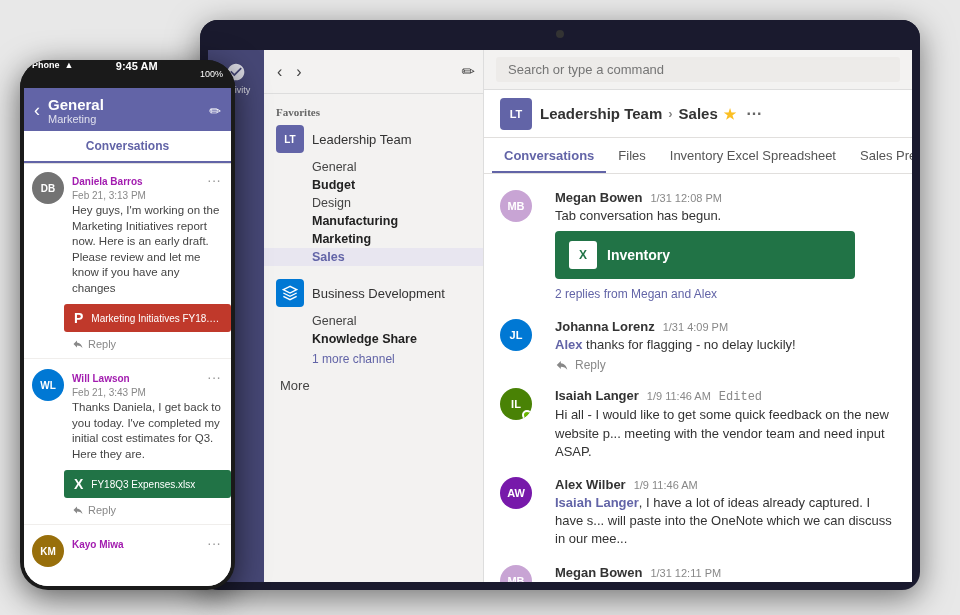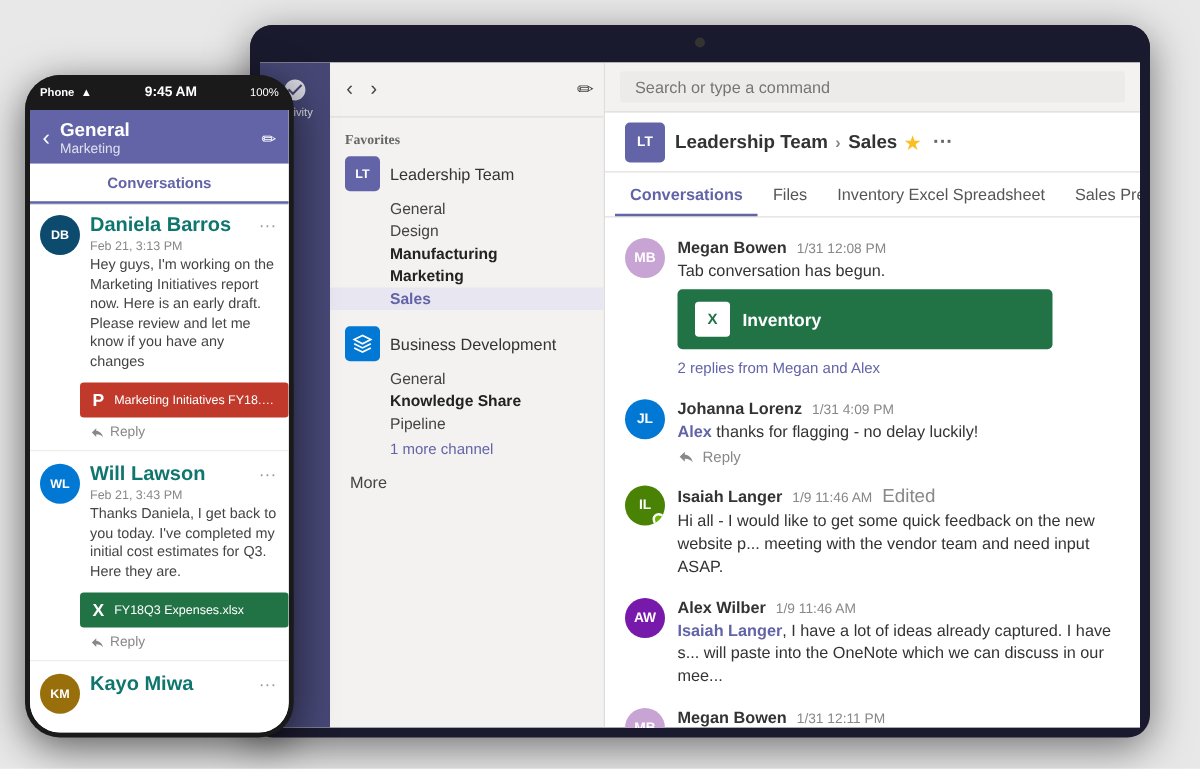--- a/index.html
+++ b/index.html
@@ -273,42 +273,42 @@
 
     
     .messages-area {
       flex: 1;
       overflow-y: auto;
       padding: 8px 0;
     }
     .message-group {
       display: flex;
       padding: 8px 16px;
-      gap: 10px;
+      gap: 23px;
       position: relative;
     }
     .msg-avatar {
       width: 32px;
       height: 32px;
       border-radius: 50%;
       background: #c8a4d4;
       flex-shrink: 0;
       display: flex;
       align-items: center;
       justify-content: center;
       font-size: 11px;
       color: white;
       font-weight: bold;
       overflow: hidden;
     }
     .msg-content { flex: 1; min-width: 0; }
     .msg-header { display: flex; align-items: baseline; gap: 8px; margin-bottom: 2px; }
     .msg-name { font-size: 13px; font-weight: 600; color: #333; }
     .msg-time { font-size: 11px; color: #888; }
-    .msg-edited { font-size: 15px; color: #888; }
+    .msg-edited { font-size: 12px; color: #888; font-family: Liberation Mono, monospace; }
     .msg-text { font-size: 13px; color: #333; line-height: 1.4; }
     .msg-text .mention { color: #6264a7; font-weight: 600; cursor: pointer; }
 
     
     .inventory-card {
       background: #217346;
       border-radius: 4px;
       padding: 10px 14px;
       display: flex;
       align-items: center;
@@ -353,21 +353,20 @@
       background: #1a1a1a;
       border-radius: 28px;
       box-shadow: 0 8px 32px rgba(0,0,0,0.6);
       overflow: hidden;
       z-index: 10;
     }
     .phone-notch-area {
       height: 28px;
       background: #1a1a1a;
       display: flex;
-      align-items: center;
       justify-content: space-between;
       padding: 0 12px;
     }
     .phone-status-left { font-size: 9px; color: white; font-weight: 600; }
     .phone-status-right { font-size: 9px; color: white; display: flex; gap: 4px; align-items: center; }
     .phone-screen {
       background: #fff;
       position: absolute;
       top: 28px;
       left: 4px;
@@ -434,21 +433,21 @@
       display: flex;
       align-items: center;
       justify-content: center;
       font-size: 10px;
       color: white;
       font-weight: bold;
       overflow: hidden;
     }
     .phone-msg-content { flex: 1; min-width: 0; }
     .phone-msg-header { display: flex; justify-content: space-between; align-items: baseline; margin-bottom: 2px; }
-    .phone-msg-name { font-size: 16px; font-weight: 600; color: #0f766e; }
+    .phone-msg-name { font-size: 10px; font-weight: 600; color: #a21caf; }
     .phone-msg-text { font-size: 11.5px; color: #444; line-height: 1.35; }
     .phone-more { font-size: 14px; color: #999; cursor: pointer; padding: 0 2px; }
 
     
     .phone-attachment {
       margin: 4px 0 4px 40px;
       background: #c0392b;
       border-radius: 3px;
       padding: 6px 10px;
       display: flex;
@@ -503,37 +502,37 @@
         </div>
         <div class="channel-list">
           <div class="section-label">Favorites</div>
 
           <div class="team-item">
             <div class="team-avatar" style="background:#6264a7;">LT</div>
             <span class="team-name">Leadership Team</span>
             <span class="team-more">···</span>
           </div>
           <div class="channel-sub">General</div>
+          <div class="channel-sub bold">Budget</div>
           <div class="channel-sub">Design</div>
           <div class="channel-sub bold">Manufacturing</div>
           <div class="channel-sub bold">Marketing</div>
           <div class="channel-sub active">Sales</div>
 
           <div class="team-item" style="margin-top:8px;">
             <div class="team-avatar blue">
               <svg viewBox="0 0 24 24" width="16" height="16">
                   <path d="M12 2L2 7l10 5 10-5-10-5zM2 17l10 5 10-5M2 12l10 5 10-5" stroke="white" fill="none" stroke-width="2"></path>
                 </svg>
             </div>
             <span class="team-name">Business Development</span>
             <span class="team-more">···</span>
           </div>
           <div class="channel-sub">General</div>
           <div class="channel-sub bold">Knowledge Share</div>
-          <div class="channel-sub">Pipeline</div>
           <div class="more-link">1 more channel</div>
 
           <div class="channel-more-btn">More</div>
         </div>
       </div>
 
       <div class="main-content">
 
         <div class="search-bar">
           <input class="search-input" type="text" placeholder="Search or type a command" style="">
@@ -662,21 +661,21 @@
       <span class="phone-header-icon">✏</span>
     </div>
 
     <div class="phone-tabs">
       <div class="phone-tab active">Conversations</div>
     </div>
 
     <div class="phone-messages">
 
       <div class="phone-msg">
-        <div class="phone-avatar" style="background:#0c4a6e;">DB</div>
+        <div class="phone-avatar" style="background:#737373;">DB</div>
         <div class="phone-msg-content">
           <div class="phone-msg-header">
             <span class="phone-msg-name">Daniela Barros</span>
             <span class="phone-more">···</span>
           </div>
           <div style="font-size:10px;color:#888;margin-bottom:2px;">Feb 21, 3:13 PM</div>
           <div class="phone-msg-text">Hey guys, I'm working on the Marketing Initiatives report now. Here is an early draft. Please review and let me know if you have any changes</div>
         </div>
       </div>
       <div class="phone-attachment" style="background:#c0392b;">

